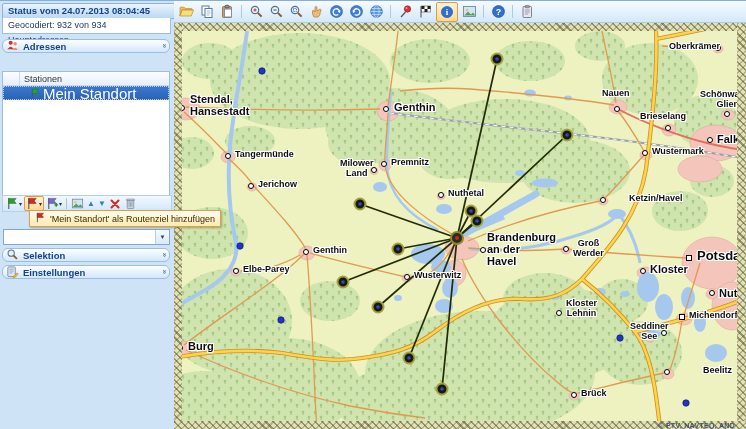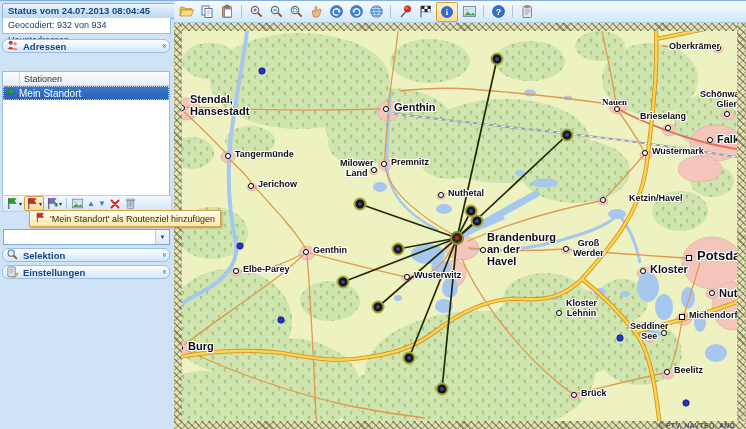--- a/index.html
+++ b/index.html
@@ -15,21 +15,21 @@
   .p-hd{position:absolute;left:2px;width:168px;height:14px;box-sizing:border-box;
     background:linear-gradient(#fdfeff,#d2e7fa);border:1px solid #9cbee0;border-radius:6px;
     display:flex;align-items:center;gap:4px;font-weight:bold;font-size:9.5px;color:#15428b;padding:0 3px;}
   .chev{margin-left:auto;color:#4a76ad;font-size:8px;transform:rotate(90deg);display:inline-block;line-height:1;}
   .chev.up{transform:rotate(-90deg);}
   .tree{position:absolute;left:2px;top:70px;width:166px;height:124px;background:#fff;border:1px solid #9cbee0;}
   .tree-hd{height:13px;display:flex;background:linear-gradient(#fcfdff,#e6eef9);border-bottom:1px solid #cdd9ea;
     font-size:9px;color:#333;align-items:center;}
   .tree-hd .c1{width:16px;height:100%;border-right:1px solid #cdd9ea;}
   .tree-hd .c2{padding-left:4px;}
-  .tree-row{height:14px;display:flex;align-items:center;font-size:10px;}
+  .tree-row{height:14px;display:flex;align-items:center;font-size:15px;padding-left:24px;}
   .tree-row.sel{background:linear-gradient(#3b79d0,#2a61b4);color:#fff;outline:1px dotted #bcd;outline-offset:-1px;}
   .tree-row .c1{width:16px;display:flex;justify-content:center;}
   .rtb{position:absolute;left:2px;top:194px;width:166px;height:15px;
     background:linear-gradient(#f2f8fe,#d4e7fa);border:1px solid #b6d0ea;
     display:flex;align-items:center;gap:1px;padding-left:2px;}
   .rtb .sep{width:1px;height:11px;background:#aac4de;margin:0 2px;}
   .dd{font-size:6px;color:#234;line-height:1;}
   .tbtn{display:inline-flex;align-items:center;padding:0 1px;}
   .tbtn.active{border:1px solid #e39b3c;background:linear-gradient(#fff3dc,#ffd994);border-radius:2px;}
   .tri{font-size:8px;color:#3a78c8;line-height:1;padding:0 1px;}
@@ -559,21 +559,21 @@
           </div>
           <span class="tmark circle" style="left: -5px; top: 314px;"></span>
           <div class="town lg" style="left: 6px; top: 309px; text-align: center;">
             <div>Burg</div>
           </div>
           <span class="tmark circle" style="left: 389px; top: 361px;"></span>
           <div class="town md" style="left: 399px; top: 358px;">
             <div>Brück</div>
           </div>
           <span class="tmark circle" style="left: 482px; top: 338px;"></span>
-          <div class="town md" style="left: 492px; top: 335px;">
+          <div class="town md" style="left: 521px; top: 335px;">
             <div>Beelitz</div>
           </div>
           <span class="tmark circle" style="left: 479px; top: 299px;"></span>
           <div class="town md ta-center" style="left: 448px; top: 291px;">
             <div>Seddiner</div>
             <div>See</div>
           </div>
           <span class="tmark circle" style="left: 374px; top: 279px;"></span>
           <div class="town md ta-center" style="left: 384px; top: 268px;">
             <div>Kloster</div>
@@ -606,21 +606,21 @@
           </div>
           <span class="tmark circle" style="left: 460px; top: 119px;"></span>
           <div class="town md" style="left: 470px; top: 116px;">
             <div>Wustermark</div>
           </div>
           <span class="tmark circle" style="left: 483px; top: 94px;"></span>
           <div class="town md" style="left: 458px; top: 81px;">
             <div>Brieselang</div>
           </div>
           <span class="tmark circle" style="left: 432px; top: 75px;"></span>
-          <div class="town md" style="left: 420px; top: 67px; font-family: Liberation Serif, serif;">
+          <div class="town md" style="left: 420px; top: 58px;">
             <div>Nauen</div>
           </div>
           <span class="tmark circle" style="left: 533px; top: 14px;"></span>
           <div class="town md" style="left: 487px; top: 11px; text-align: center;">
             <div>Oberkrämer</div>
           </div>
           <span class="tmark circle" style="left: 542px; top: 80px;"></span>
           <div class="town md ta-center" style="left: 518px; top: 59px;">
             <div>Schönwalde-</div>
             <div>Glien</div>

